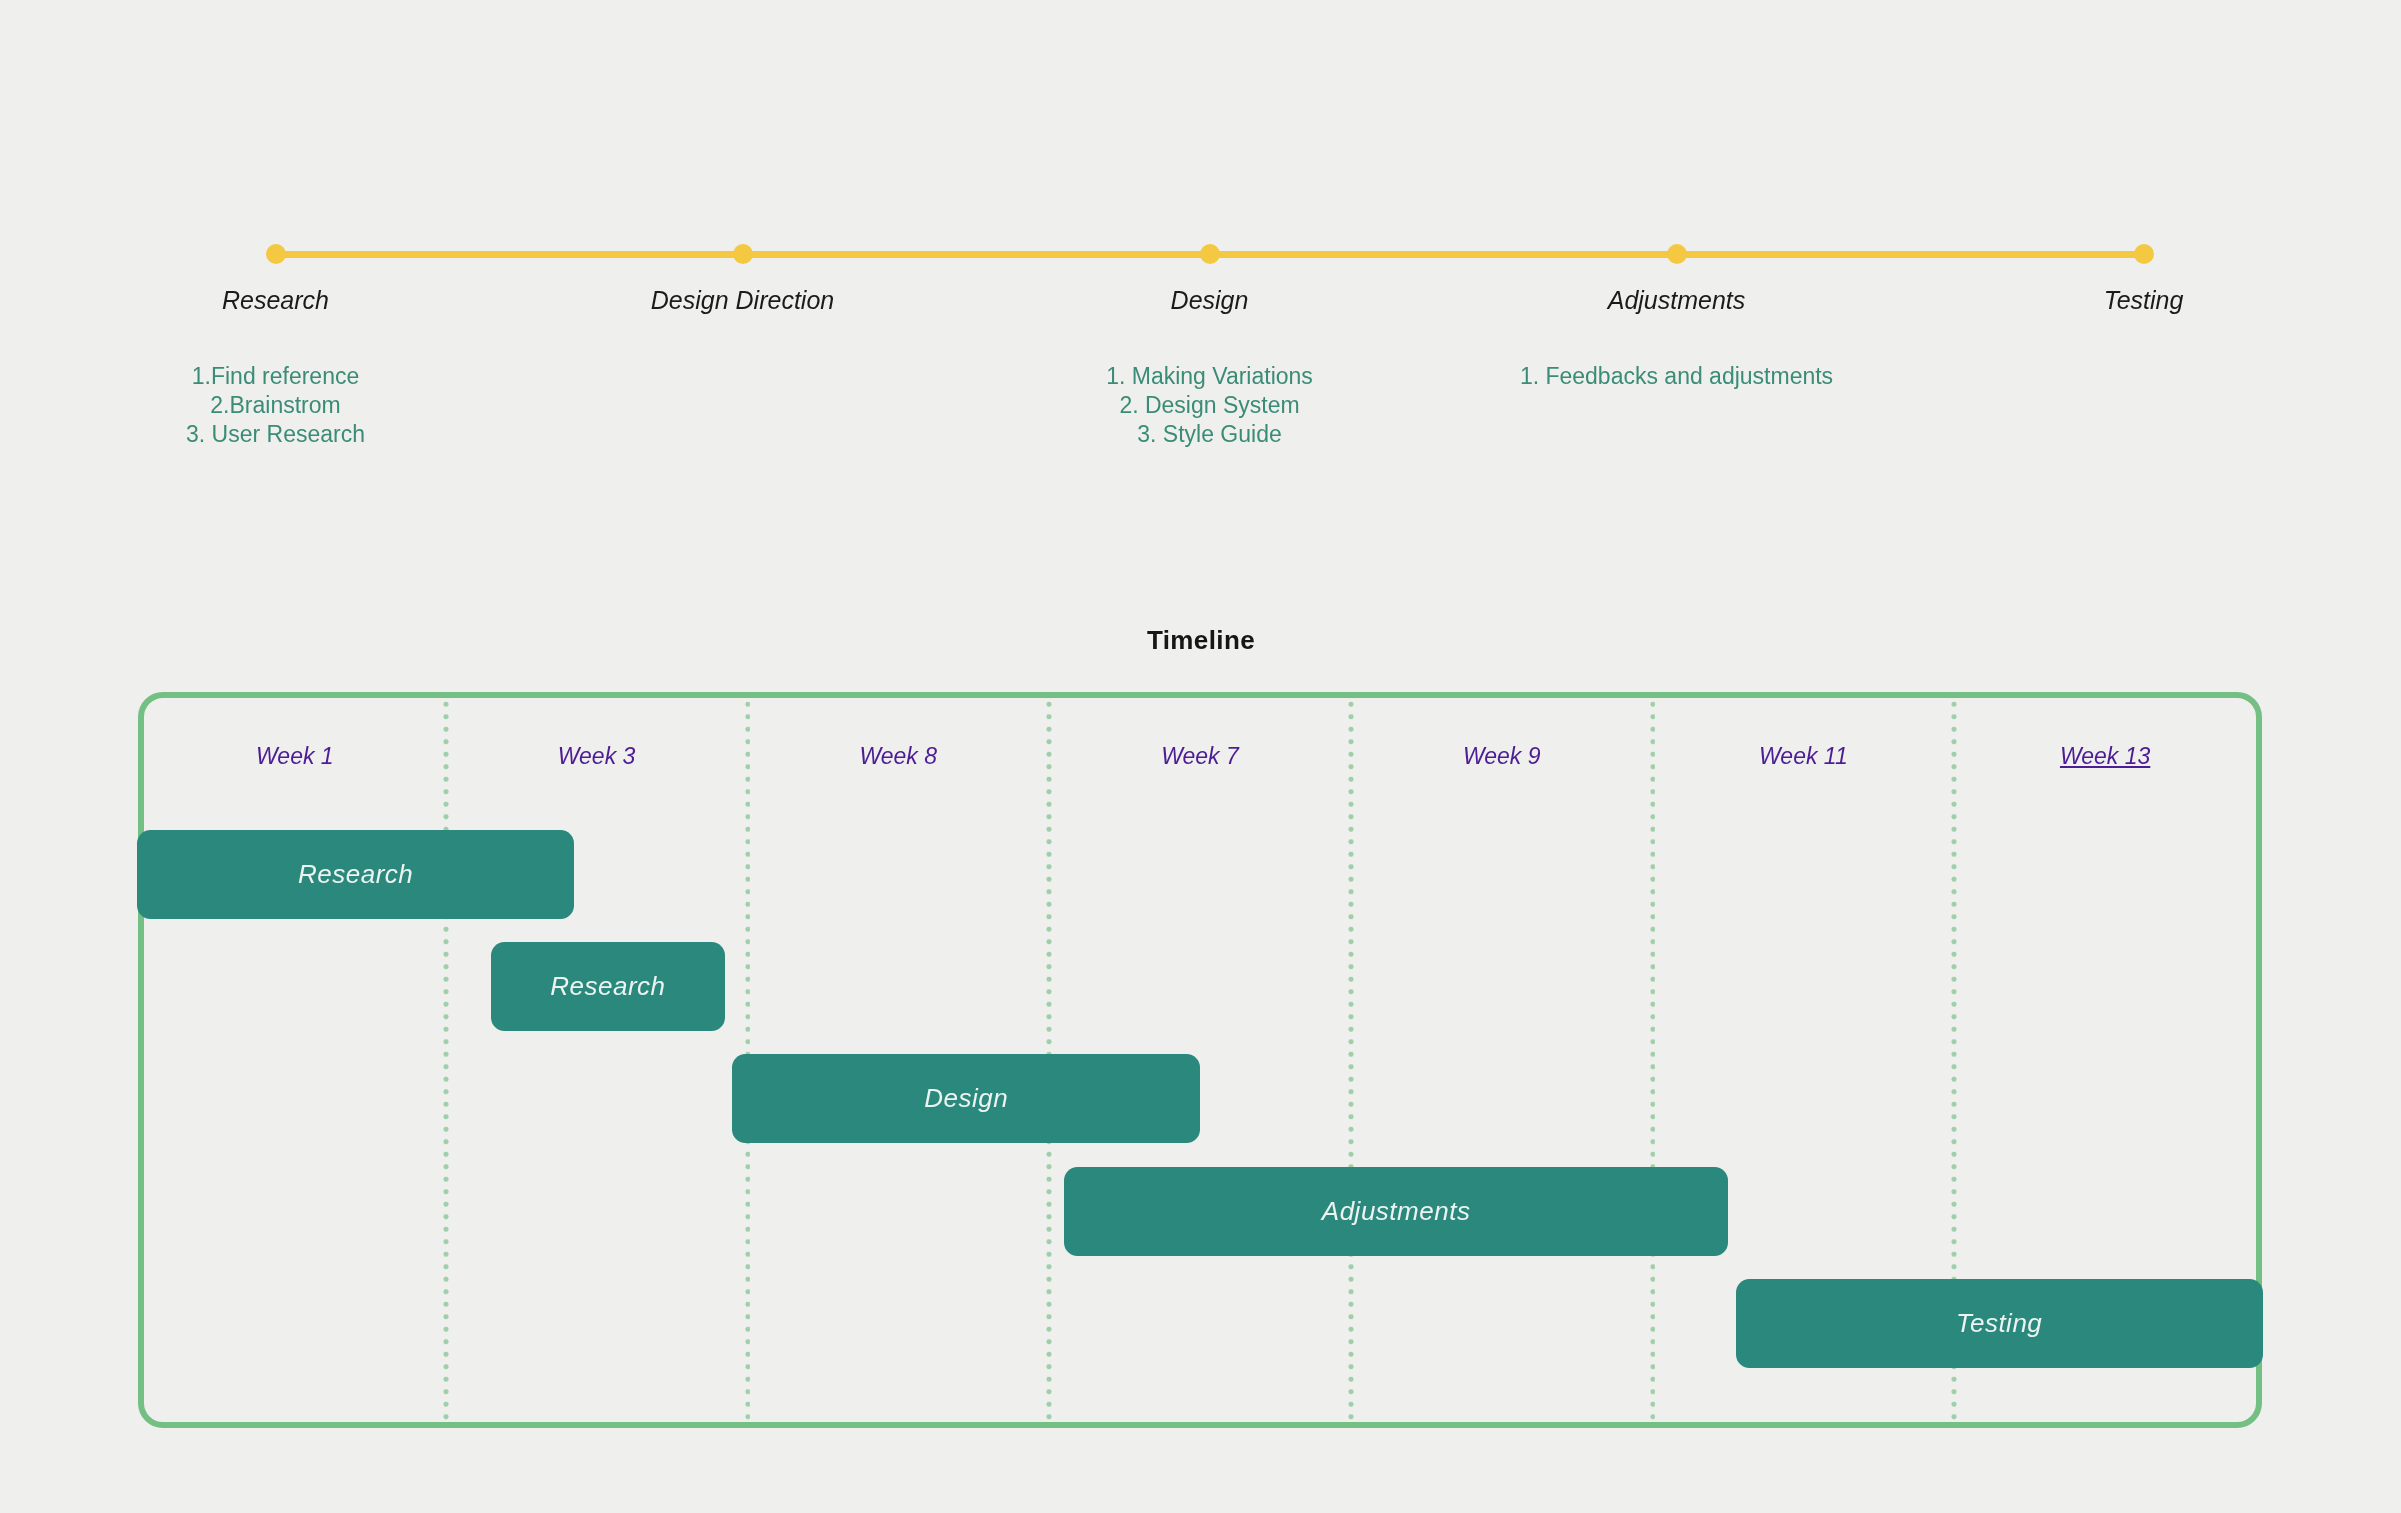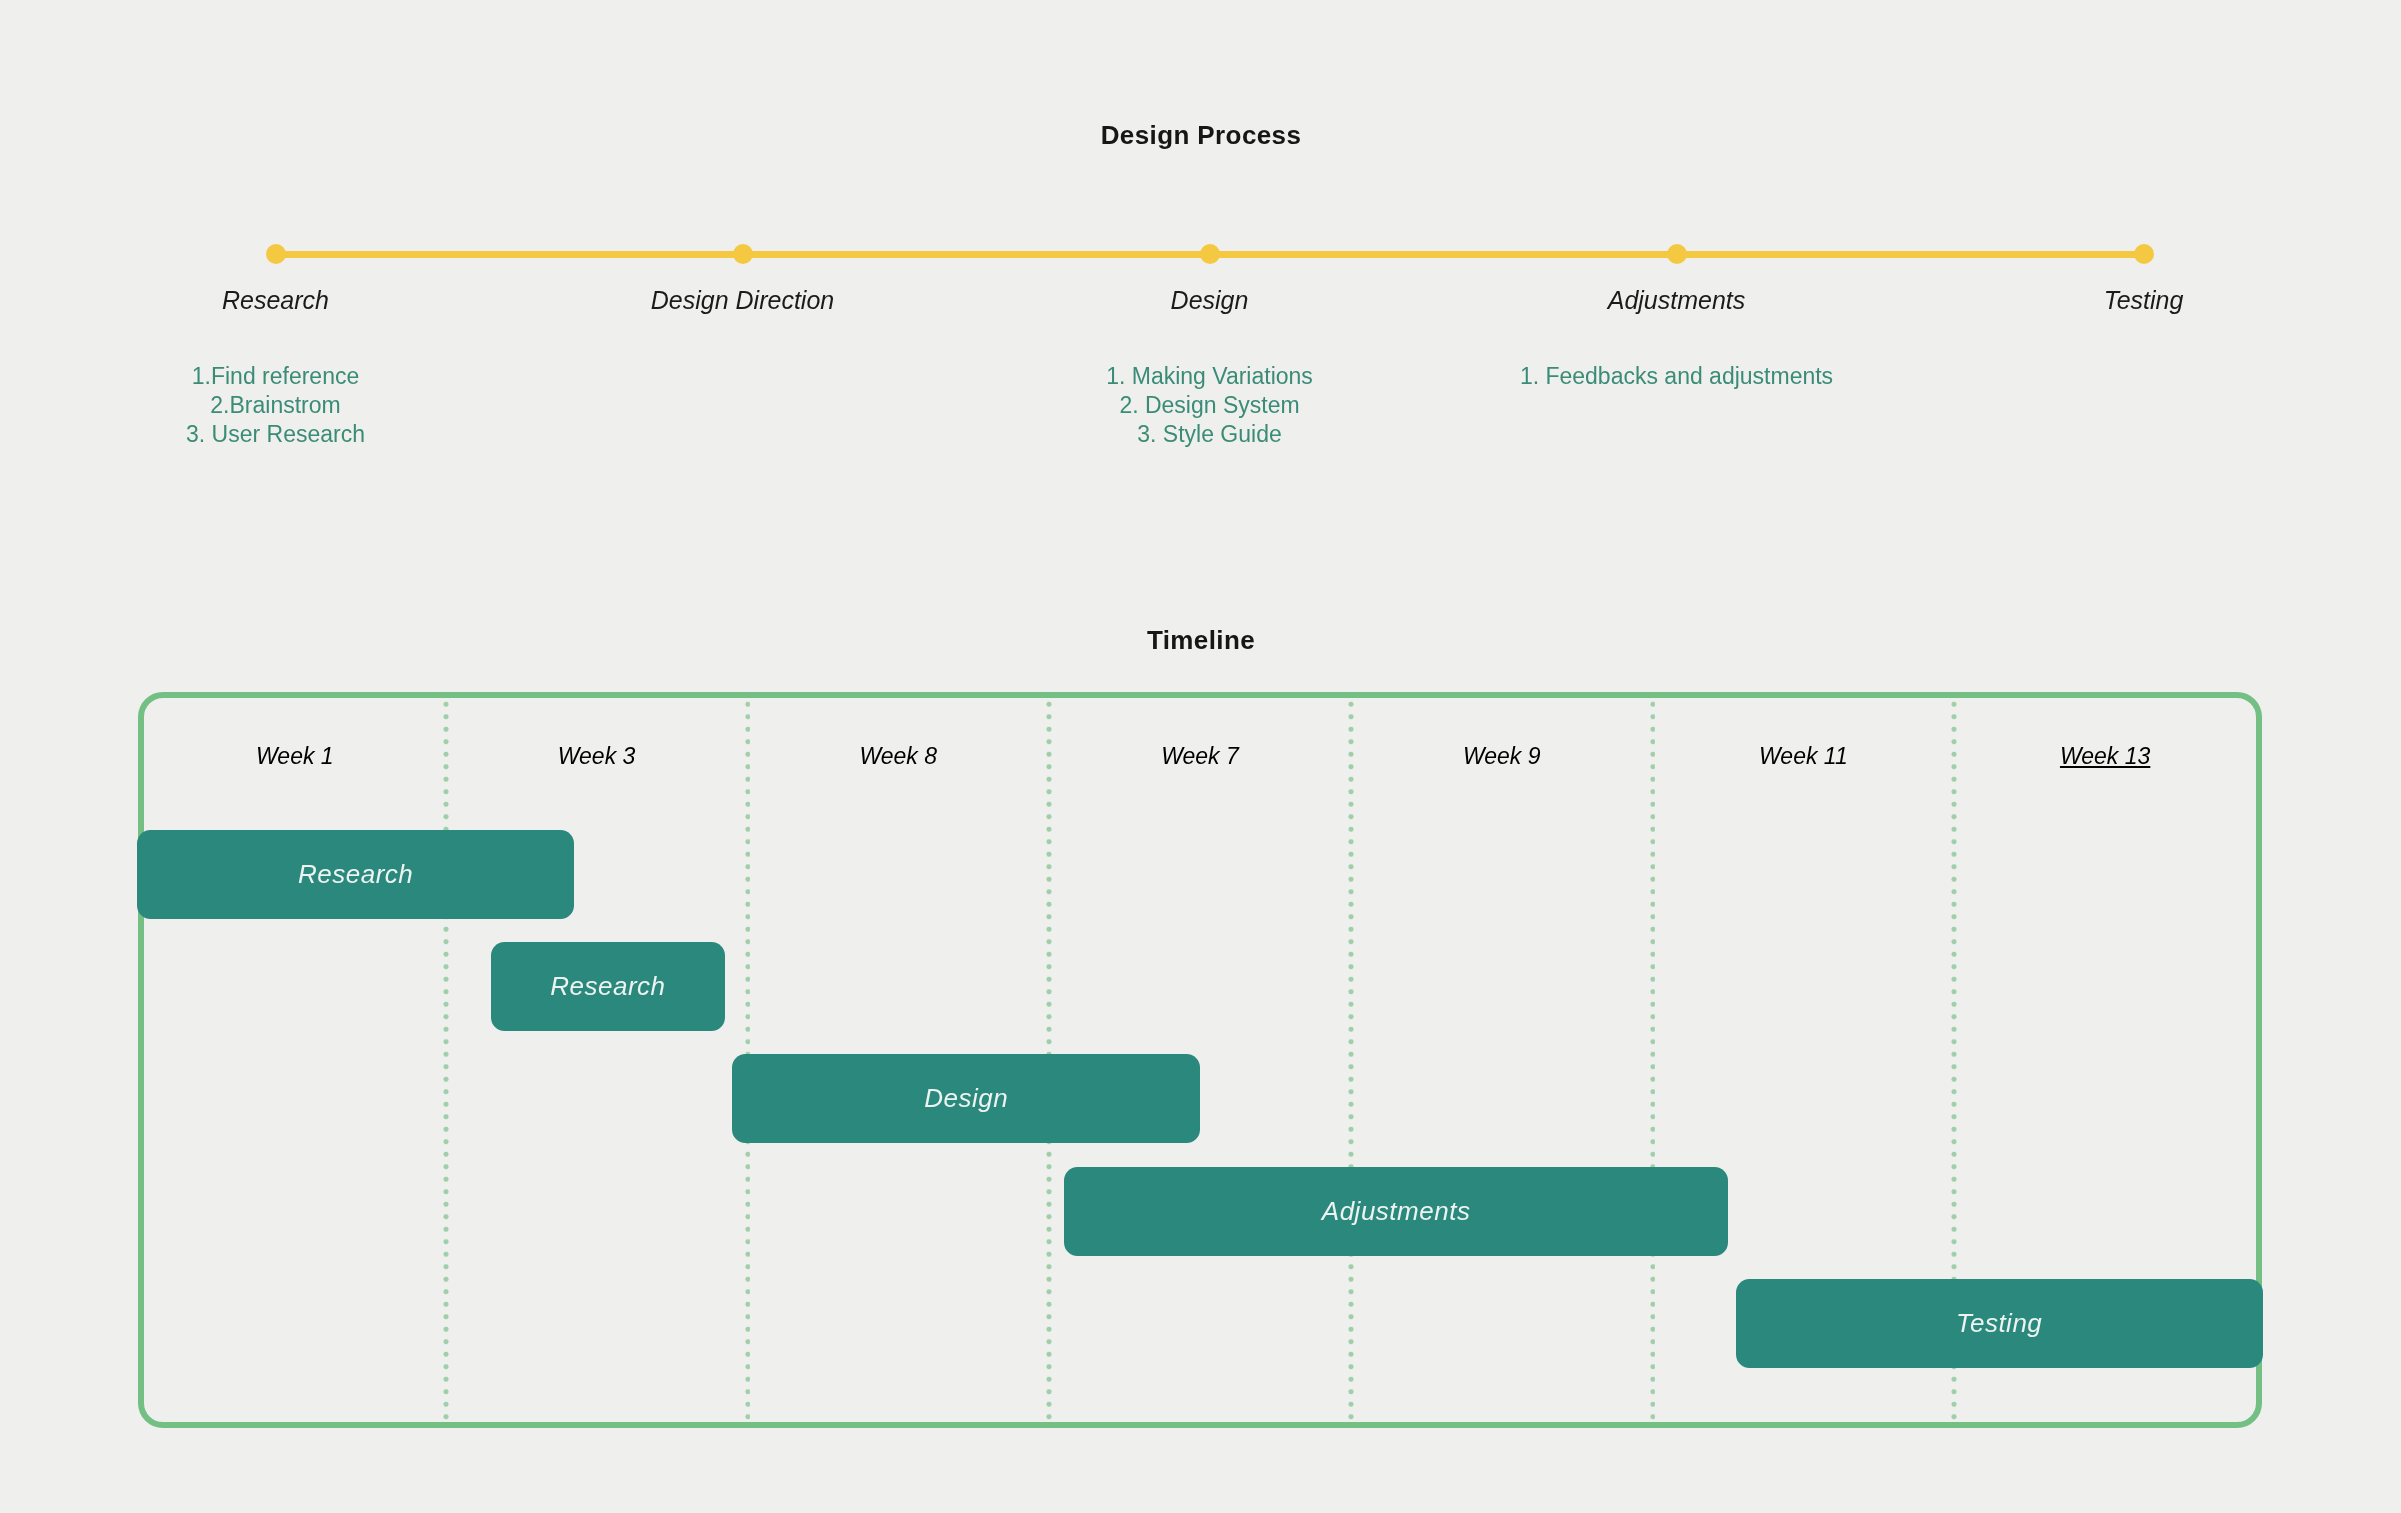--- a/index.html
+++ b/index.html
@@ -50,37 +50,36 @@
     position:absolute;left:138px;top:692px;width:2124px;height:736px;
     border:6.7px solid var(--gantt-border-green);border-radius:25px;
   }
   .gantt-gridline{
     position:absolute;top:0;bottom:0;width:5.8px;margin-left:-2.9px;
     background-image:radial-gradient(circle at 2.9px 6.2px, var(--gantt-gridline-green) 2.2px, rgba(159,207,168,0) 2.8px);
     background-size:5.8px 12.5px;background-repeat:repeat-y;
   }
   .week-label{
     position:absolute;top:44px;text-align:center;
-    font-style:italic;font-size:23px;line-height:29px;color:#000000;
+    font-style:italic;font-size:23px;line-height:29px;color:#4c1d95;
   }
   .gantt-bar{
     position:absolute;height:89px;border-radius:13.4px;
     background:var(--task-bar-teal);
     display:flex;align-items:center;justify-content:center;
   }
   .gantt-bar span{
     font-style:italic;font-size:26px;letter-spacing:0.5px;
     color:var(--bar-label-light);
   }
 </style>
 </head>
 <body>
 
 <div class="page" style="background: rgb(239, 239, 237);">
-  <div class="section-title process-title">Design Process</div>
 
   <div class="process-line" id="process-line" style="left: 276px; width: 1869px;"></div>
 
   <div id="process-stages">
       <div class="process-dot" style="left: 266px; top: 244px;"></div>
       <div class="stage" style="left: 276px;">
         <div class="stage-label">Research</div>
         <div class="stage-list">
           <div class="stage-item">1.Find reference</div>
           <div class="stage-item">2.Brainstrom</div>

